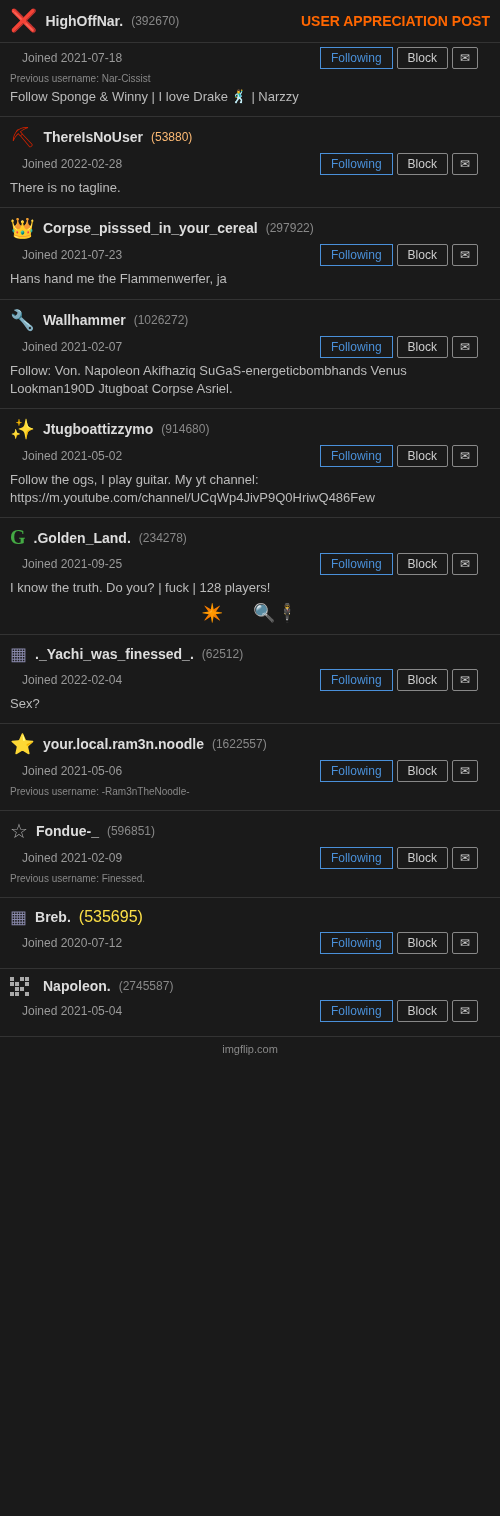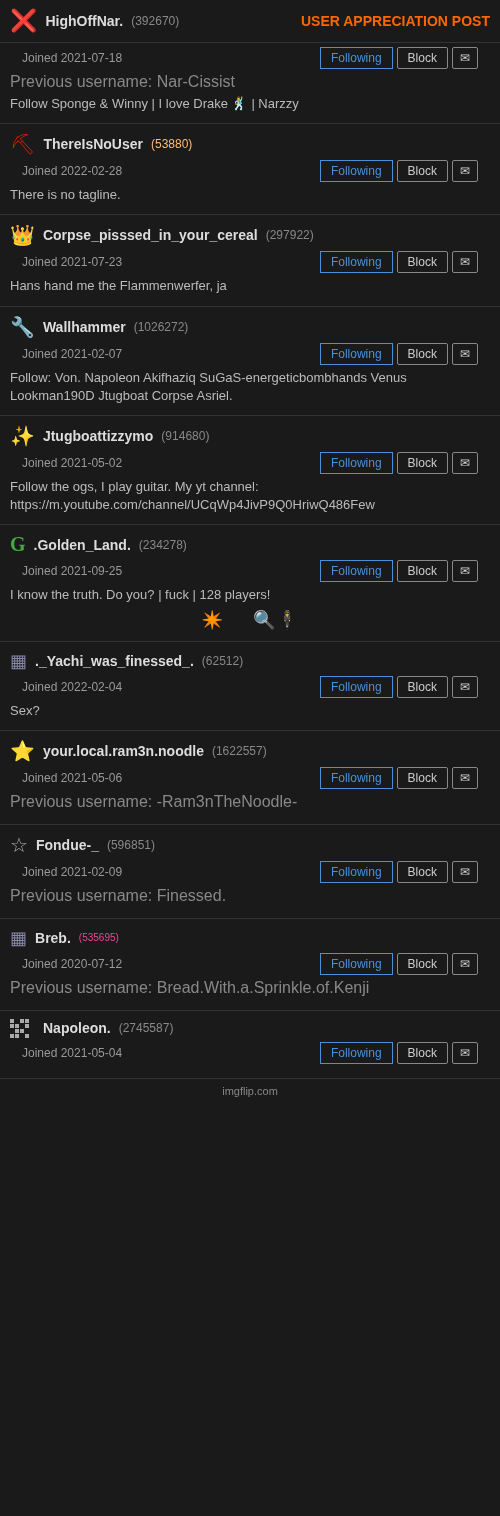--- a/index.html
+++ b/index.html
@@ -55,21 +55,21 @@
     .btn-msg {
       background: transparent;
       border: 1px solid #888;
       color: #ccc;
       padding: 3px 7px;
       font-size: 12px;
       cursor: pointer;
       border-radius: 2px;
     }
     .prev-username {
-      font-size: 16px;
+      font-size: 10px;
       color: #888;
       margin-bottom: 3px;
     }
     .tagline {
       font-size: 13px;
       color: #bbb;
       margin-top: 4px;
       line-height: 1.4;
       word-break: break-word;
     }
@@ -239,31 +239,30 @@
       <button class="btn-msg">✉</button>
     </div>
   </div>
   <div class="prev-username">Previous username: Finessed.</div>
 </div>
 
 <div class="user-card">
   <div class="user-header">
     <span style="color:#8888aa;font-size:18px;">▦</span>
     <span style="font-weight:bold;color:#ddd;font-size:14px;">Breb.</span>
-    <span style="color:#ec4899;font-size:10px;text-align:center;">(535695)</span>
+    <span style="color:#fde047;font-size:16px;text-align:center;">(535695)</span>
   </div>
   <div class="user-meta">
     <span>Joined 2020-07-12</span>
     <div class="user-actions">
       <button class="btn-following">Following</button>
       <button class="btn-block">Block</button>
       <button class="btn-msg">✉</button>
     </div>
   </div>
-  <div class="prev-username">Previous username: Bread.With.a.Sprinkle.of.Kenji</div>
 </div>
 
 <div class="user-card">
   <div class="user-header">
     <div style="display:inline-grid;grid-template-columns:repeat(4,4px);gap:1px;margin-right:6px;vertical-align:middle;">
       <div style="width:4px;height:4px;background:#aaa;"></div>
       <div style="width:4px;height:4px;background:transparent;"></div>
       <div style="width:4px;height:4px;background:#aaa;"></div>
       <div style="width:4px;height:4px;background:#aaa;"></div>
       <div style="width:4px;height:4px;background:#aaa;"></div>

